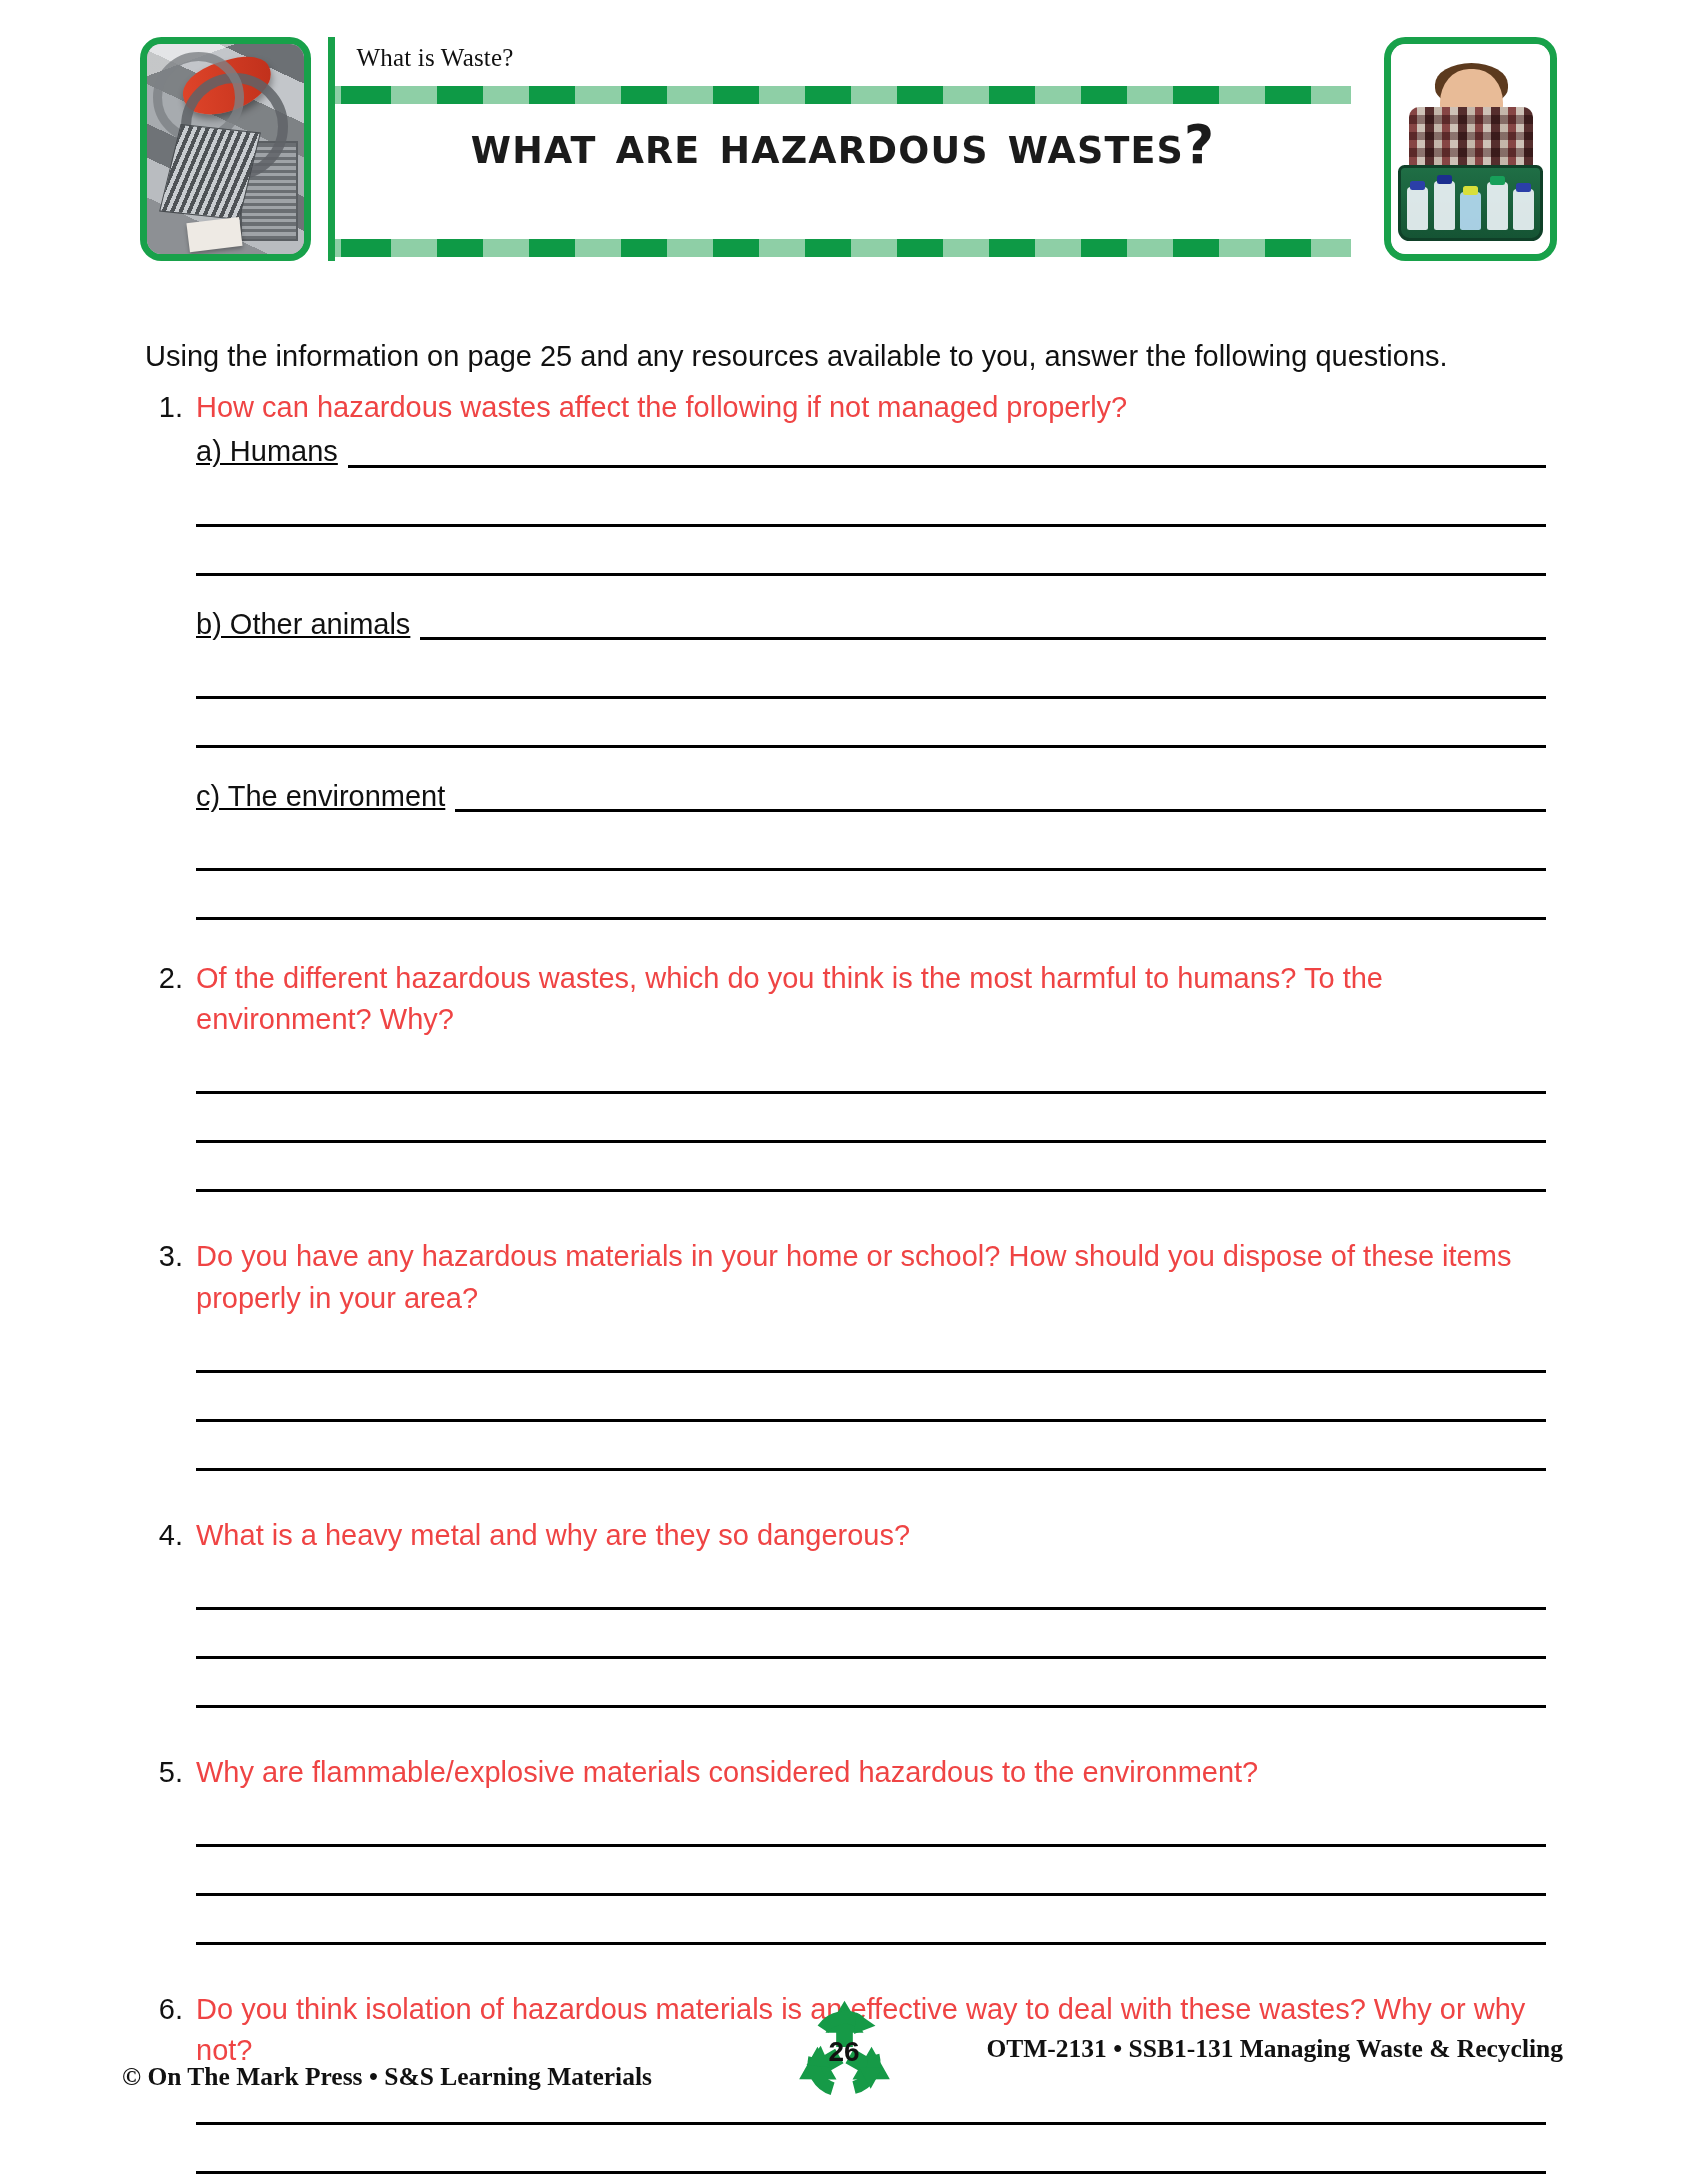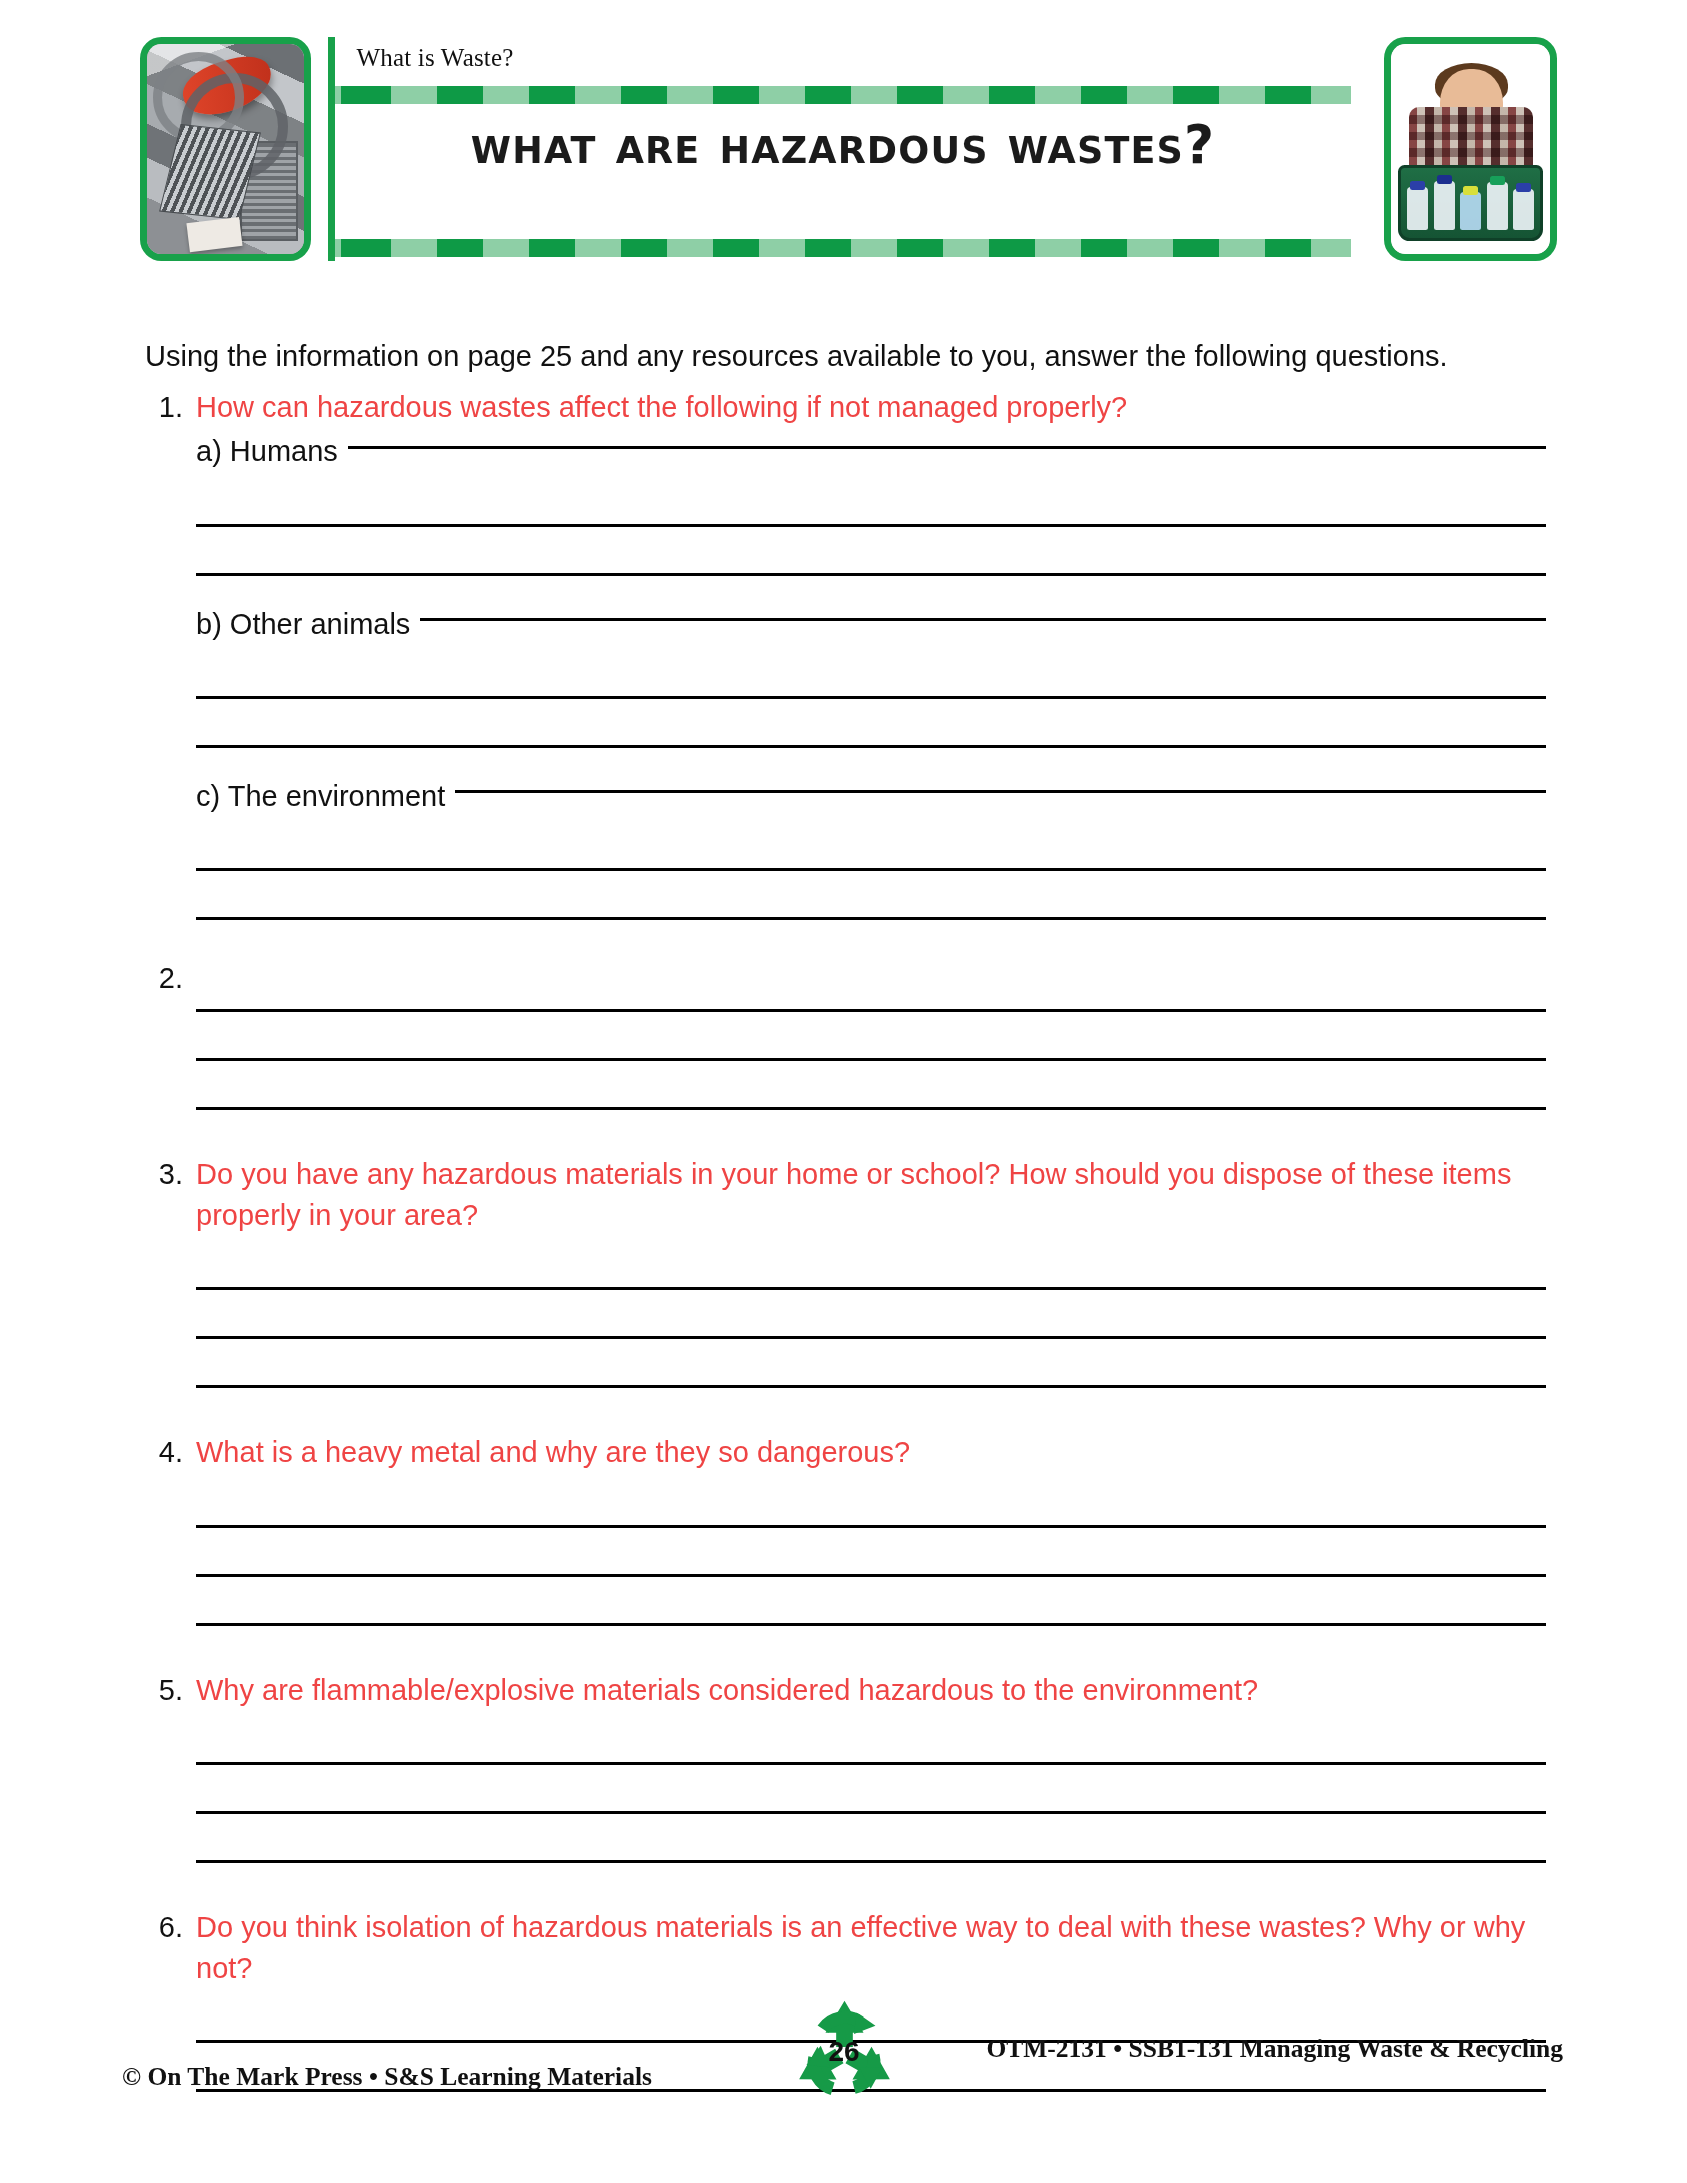--- a/index.html
+++ b/index.html
@@ -233,22 +233,23 @@
 
   .sub-label {
     font-size: 29px;
     line-height: 1.42;
     color: #111;
     white-space: nowrap;
     padding-right: 10px;
   }
   .sub-row {
     display: flex;
-    align-items: center;
+    align-items: flex-end;
     margin-top: 3.3px;
+    text-decoration: underline;
   }
   .sub-row .line-fill {
     flex: 1 1 auto;
     border-bottom: 3.3px solid #000;
     transform: translateY(-5px);
   }
 
   .lines { margin-top: 5px; }
   .lines .rule {
     height: 0;
@@ -392,20 +393,21 @@
             <div class="rule"></div>
             <div class="rule-sp"></div>
             <div class="rule"></div>
           </div>
         </div>
       </div>
       <div style="height: 38px;"></div>
       <div class="q">
         <div class="q-num">2.</div>
         <div class="q-body">
+          <div class="q-text">Of the different hazardous wastes, which do you think is the most harmful to humans? To the environment?  Why?</div>
           <div class="lines">
             <div class="rule-sp"></div>
             <div class="rule"></div>
             <div class="rule-sp"></div>
             <div class="rule"></div>
             <div class="rule-sp"></div>
             <div class="rule"></div>
           </div>
         </div>
       </div>

